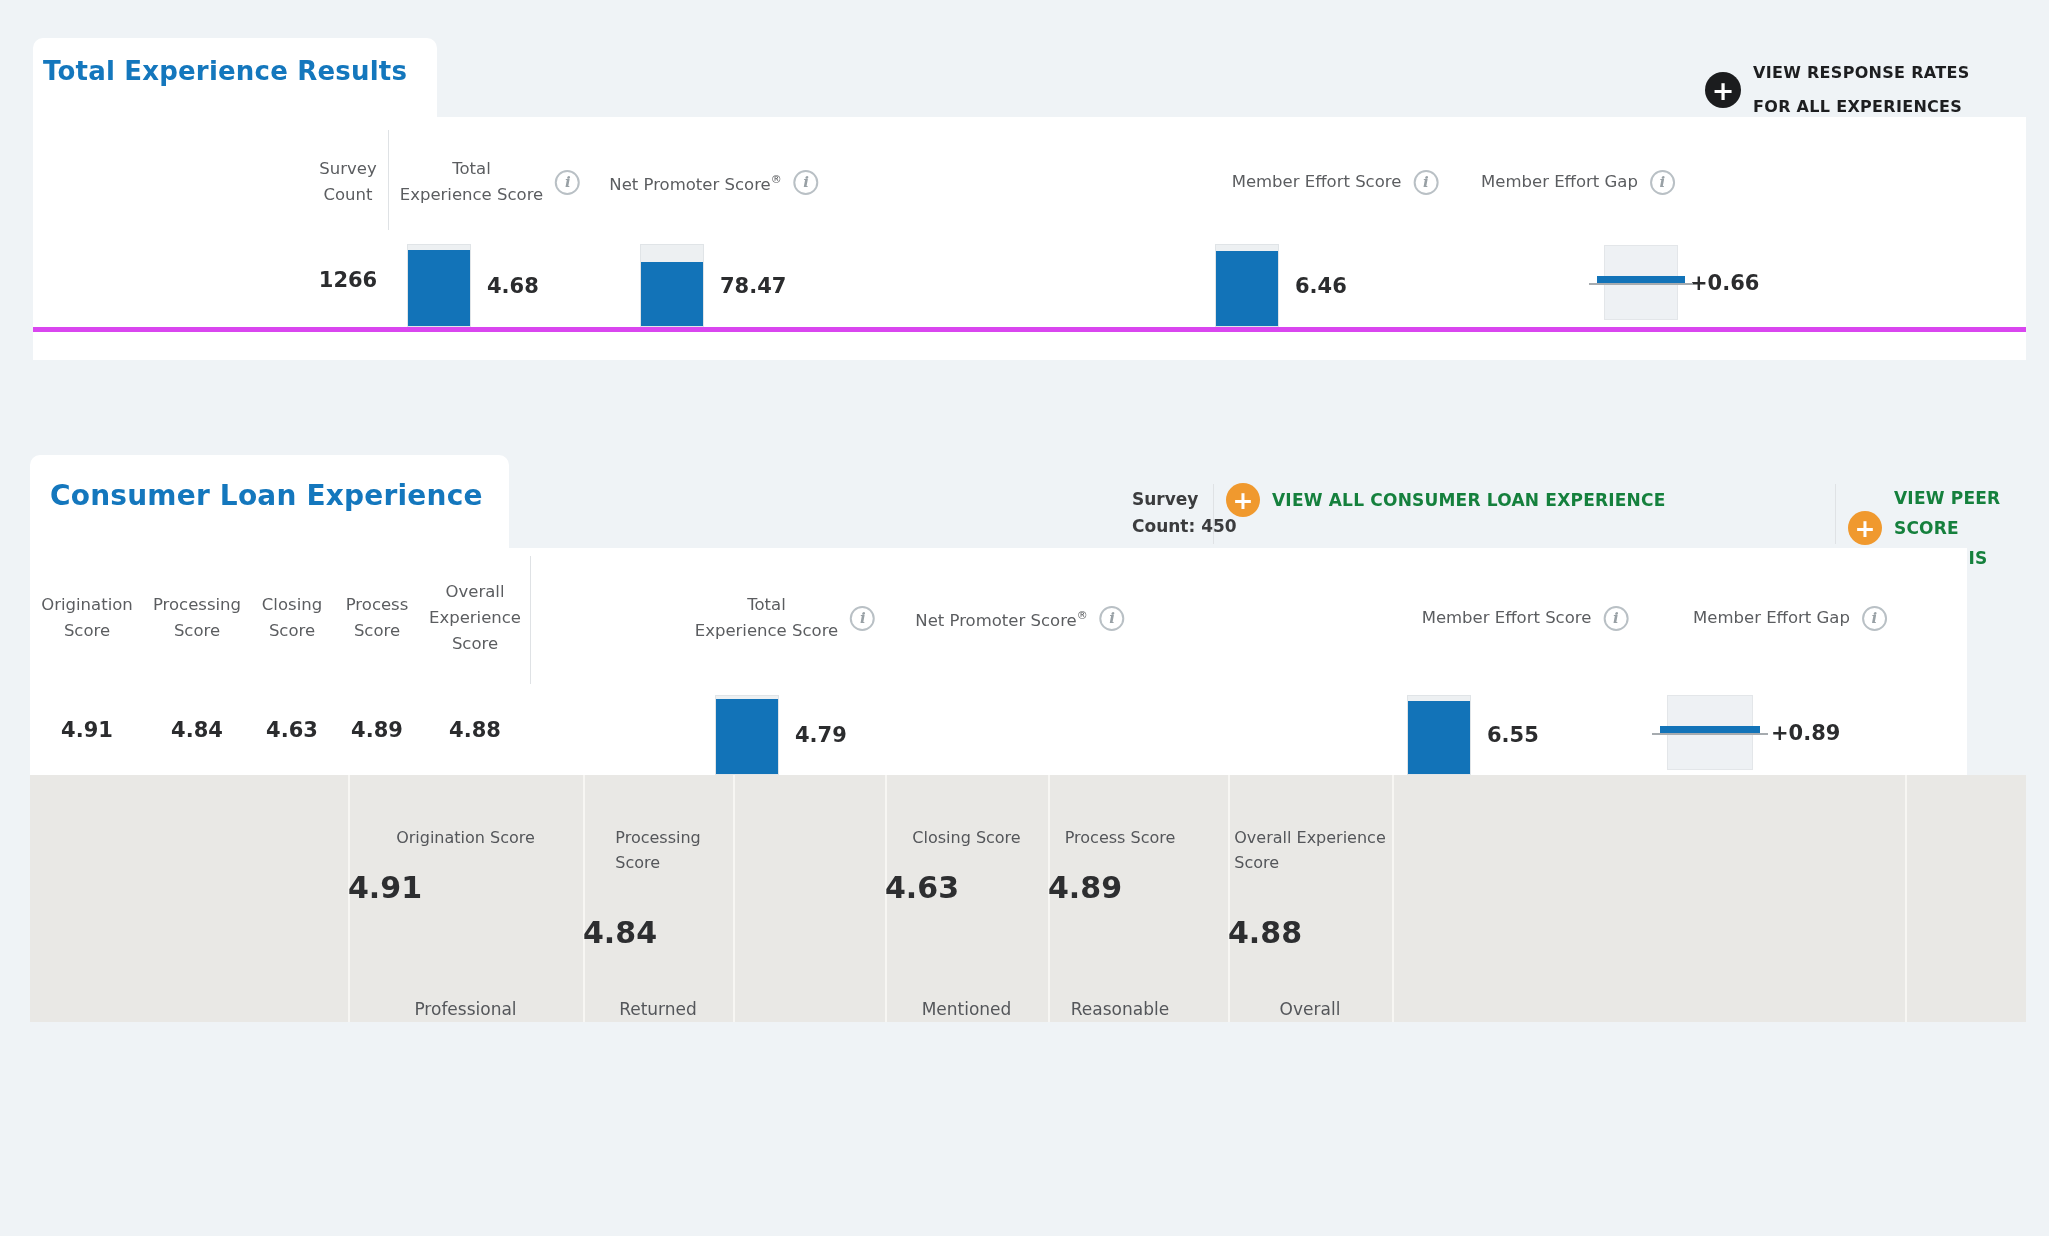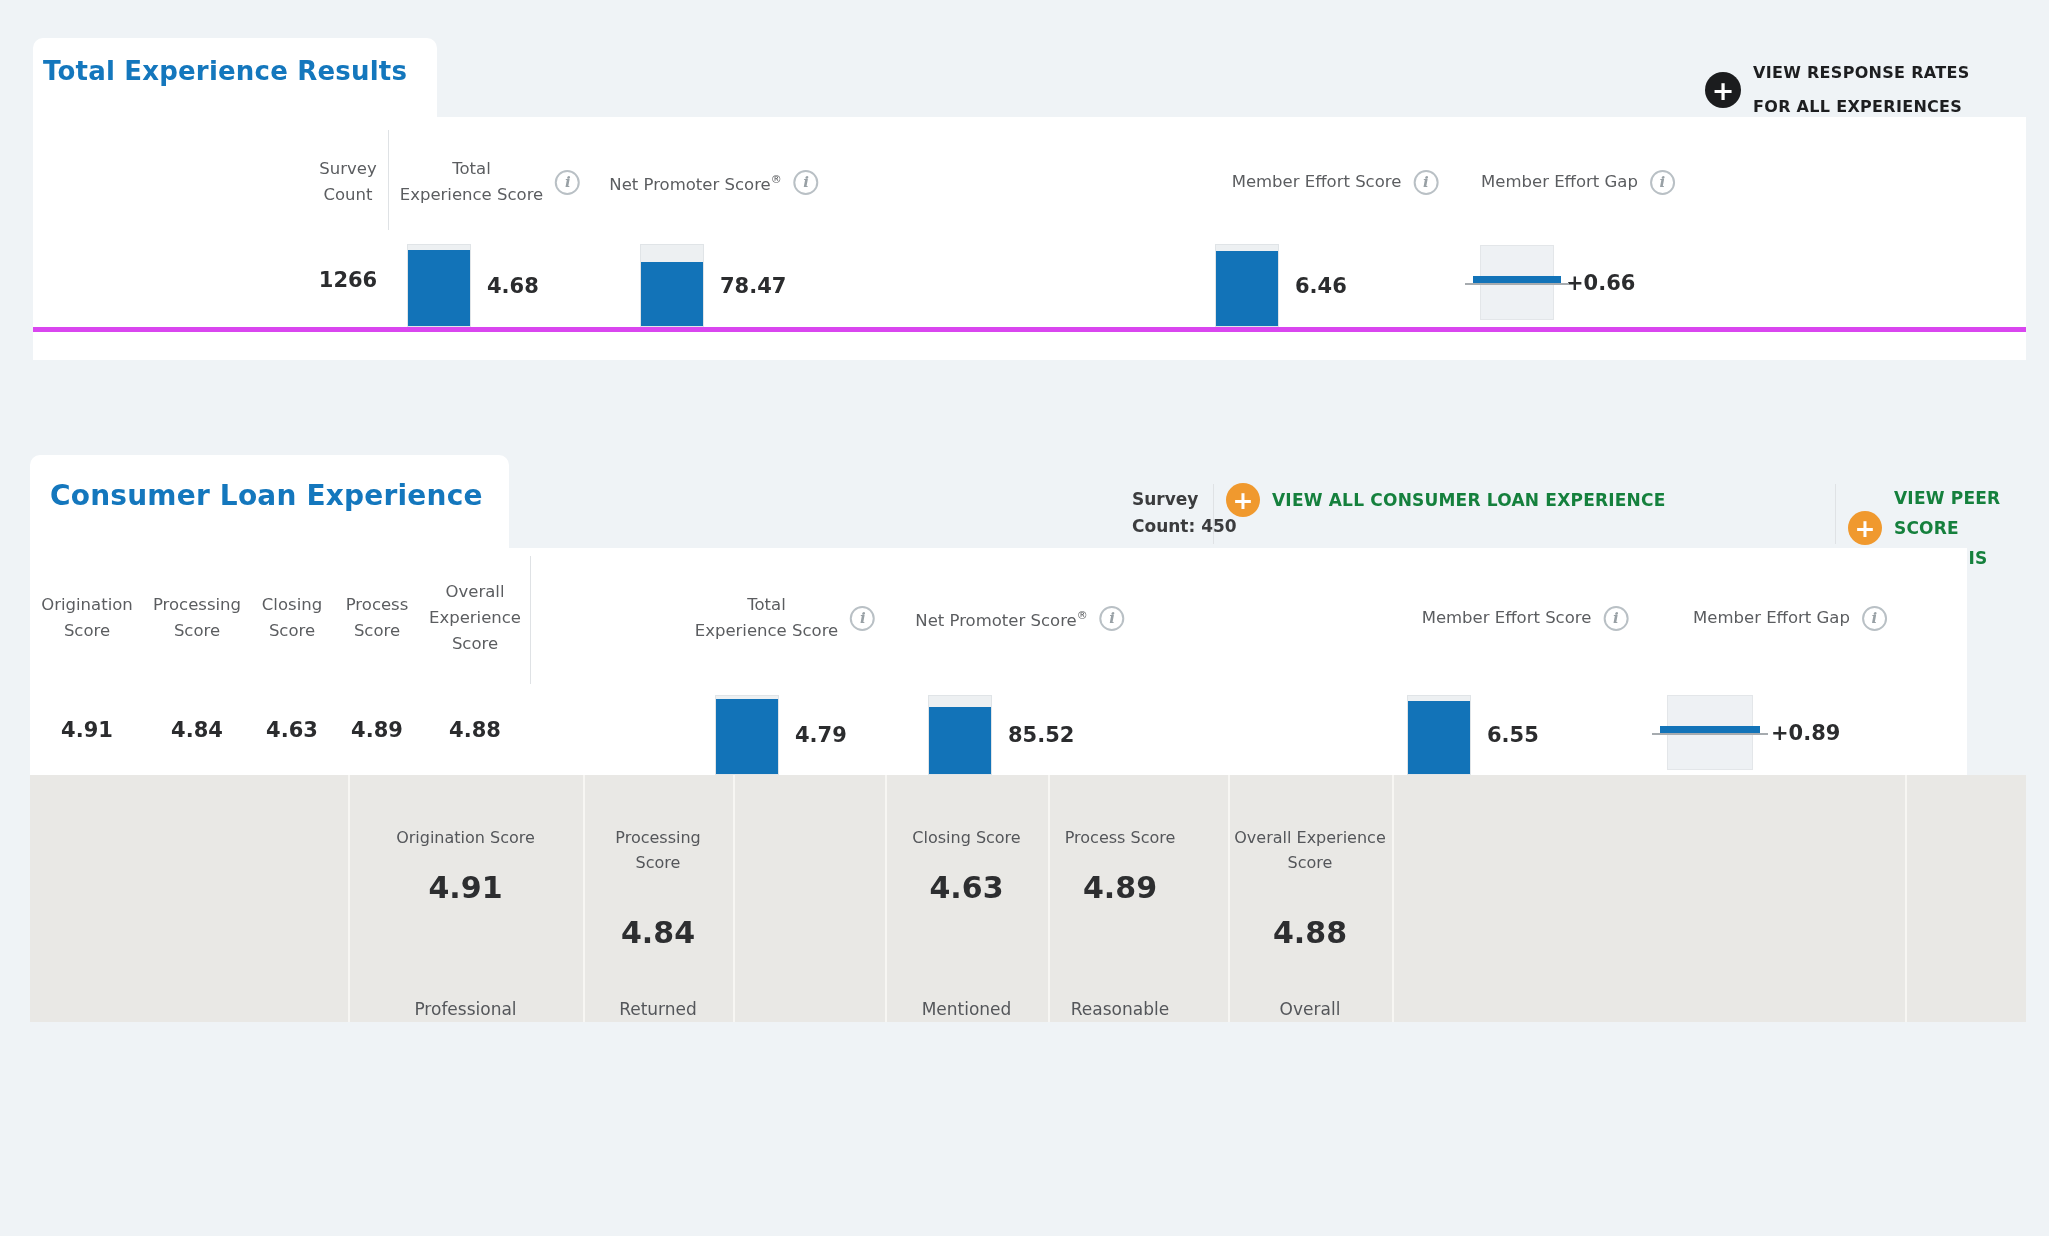--- a/index.html
+++ b/index.html
@@ -31,21 +31,21 @@
   .action-dark .txt{font-size:16px;font-weight:800;color:#1d1e20;line-height:34px;letter-spacing:.3px;}
   .circle{border-radius:50%;color:#fff;display:flex;align-items:center;justify-content:center;
           font-weight:700;flex:0 0 auto;}
   .circle.dark{width:36px;height:36px;background:#1b1c1e;font-size:27px;}
   .circle.orange{width:34px;height:34px;background:#f0992e;font-size:25px;}
   .link-orange{position:absolute;display:flex;align-items:center;gap:12px;cursor:pointer;}
   .link-orange .txt{font-size:17px;font-weight:700;color:#15803d;line-height:30px;letter-spacing:.2px;}
   .sc2{position:absolute;font-size:17px;font-weight:700;color:#3b3c3e;line-height:27px;white-space:nowrap;}
   .gray-band{position:absolute;background:#e9e8e5;overflow:hidden;}
   .gband-div{position:absolute;top:0;bottom:0;width:2px;background:#f7f6f3;}
-  .dcard{position:absolute;text-align:center;}
+  .dcard{position:absolute;text-align:left;}
   .dcard .dtitle{position:absolute;top:50px;left:50%;transform:translateX(-50%);
                  font-size:16px;color:#54565a;line-height:25px;white-space:nowrap;}
   .dcard .dtitle span{display:block;}
   .dcard .dtitle span:empty{display:none;}
   .dcard .dval{position:absolute;top:95px;left:0;right:0;font-size:30px;font-weight:700;color:#2d2e30;}
   .dcard.two .dval{top:140px;}
   .dcard .dpartial{position:absolute;top:224px;left:50%;transform:translateX(-50%);
                    font-size:17px;color:#54565a;white-space:nowrap;}
 </style>
 </head>
@@ -121,21 +121,21 @@
         <span class="bar-value">78.47</span>
       </div>
 
       <div class="bar-group" style="left:1182px;bottom:0;align-items:center;">
         <div class="mini-bar" style="height:83px;">
           <div class="fill" style="height: 92.3%;"></div>
         </div>
         <span class="bar-value">6.46</span>
       </div>
 
-      <div class="gap-group" style="left:1447px;bottom:7px;gap:12px;">
+      <div class="gap-group" style="left:1571px;bottom:7px;gap:12px;">
         <div class="gap-box" style="width:74px;height:75px;">
           <div class="gap-ref"></div>
           <div class="gap-line"></div>
         </div>
         <span class="bar-value">+0.66</span>
       </div>
     </div>
   </div>
 
   <div class="tab" style="left:30px;top:455px;height:93px;padding:24px 26px 0 20px;">
@@ -238,26 +238,20 @@
       <div class="num-cell" style="left:347px;top:33px;">4.89</div>
       <div class="num-cell" style="left:445px;top:33px;">4.88</div>
 
       <div class="bar-group" style="left:685px;bottom:0;">
         <div class="mini-bar" style="height:80px;">
           <div class="fill" style="height: 95.8%;"></div>
         </div>
         <span class="bar-value">4.79</span>
       </div>
 
-      <div class="bar-group" style="left:898px;bottom:0;">
-        <div class="mini-bar" style="height:80px;">
-          <div class="fill" style="height: 85.5%;"></div>
-        </div>
-        <span class="bar-value">85.52</span>
-      </div>
 
       <div class="bar-group" style="left:1377px;bottom:0;">
         <div class="mini-bar" style="height:80px;">
           <div class="fill" style="height: 93.6%;"></div>
         </div>
         <span class="bar-value">6.55</span>
       </div>
 
       <div class="gap-group" style="left:1637px;bottom:5px;">
         <div class="gap-box" style="width:86px;height:75px;">

